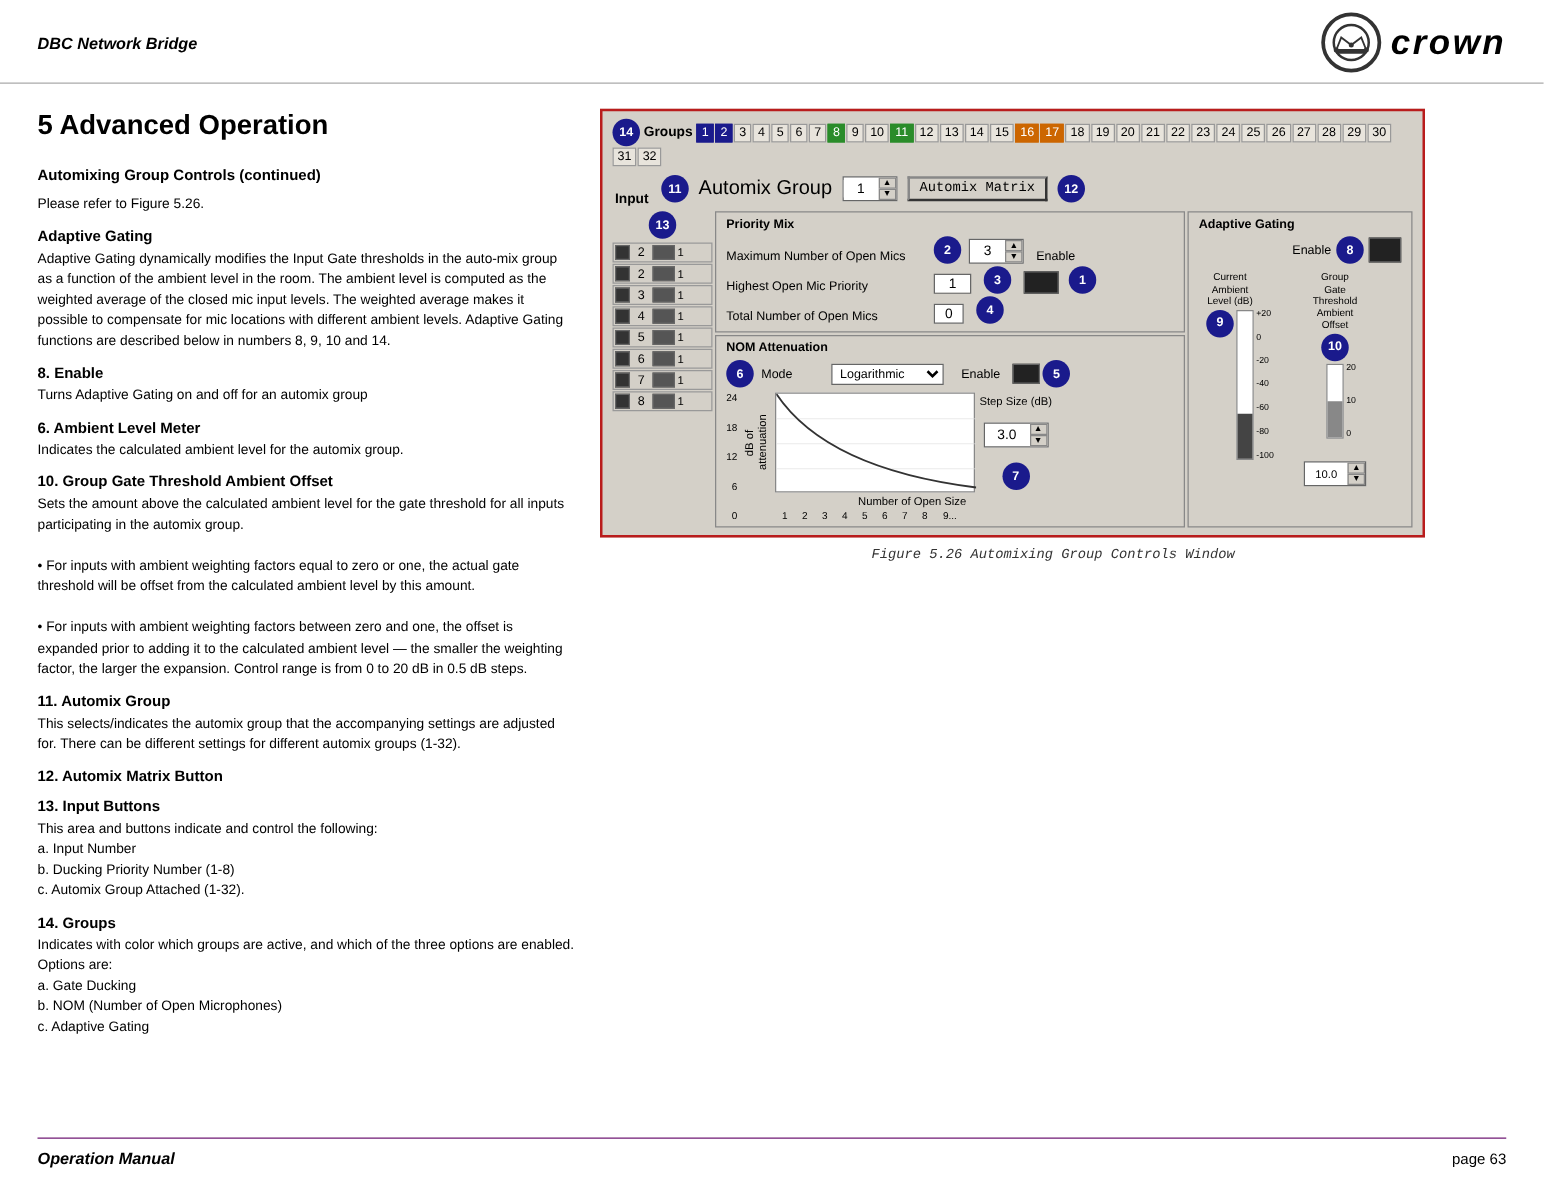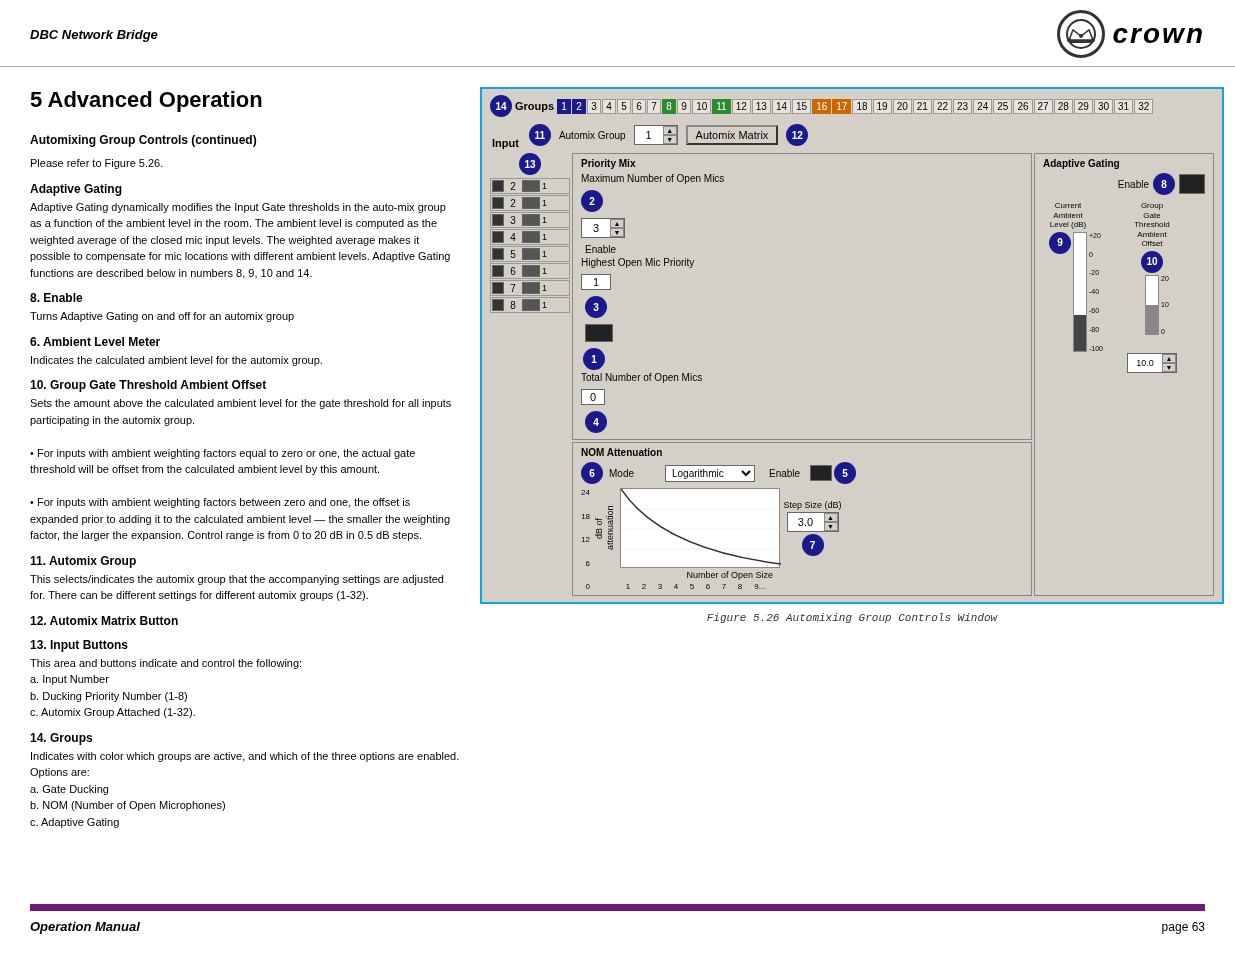--- a/index.html
+++ b/index.html
@@ -86,24 +86,24 @@
       margin-bottom: 4px;
     }
 
     
     .diagram-col {
       flex: 1;
     }
 
     
     .ui-window {
-      border: 2px solid #0ea5e9;
+      border: 2px solid #b91c1c;
       background: #d4d0c8;
       padding: 4px;
-      width: 744px;
+      width: 660px;
     }
 
     
     .groups-bar {
       display: flex;
       align-items: center;
       gap: 1px;
       background: #d4d0c8;
       padding: 2px 4px;
       flex-wrap: wrap;
@@ -235,39 +235,39 @@
       align-items: center;
       justify-content: center;
       font-size: 7px;
     }
     .matrix-btn {
       padding: 2px 8px;
       background: #d4d0c8;
       border: 2px outset #888;
       font-size: 11px;
       cursor: pointer;
+      font-family: Liberation Mono, monospace;
     }
 
     
     .priority-panel {
       border: 1px solid #888;
       background: #d4d0c8;
       padding: 4px 8px;
     }
     .panel-title {
       font-size: 10px;
       font-weight: bold;
       margin-bottom: 4px;
     }
     .priority-row {
       display: flex;
-      align-items: flex-start;
+      align-items: flex-end;
       gap: 6px;
       margin-bottom: 2px;
-      flex-direction: column;
     }
     .priority-label {
       font-size: 10px;
       width: 160px;
     }
     .num-badge {
       width: 22px;
       height: 22px;
       border-radius: 50%;
       background: #1a1a8c;
@@ -324,21 +324,21 @@
 
     
     .footer {
       position: absolute;
       bottom: 20px;
       left: 30px;
       right: 30px;
       display: flex;
       justify-content: space-between;
       align-items: center;
-      border-top: 7px solid #701a75;
+      border-top: 1px solid #701a75;
       padding-top: 8px;
     }
     .footer-left {
       font-style: italic;
       font-weight: bold;
       font-size: 13px;
     }
     .footer-right {
       font-size: 12px;
     }
@@ -435,21 +435,21 @@
         <span class="group-num">29</span>
         <span class="group-num">30</span>
         <span class="group-num">31</span>
         <span class="group-num">32</span>
       </div>
 
       <div style="display:flex; align-items:center; padding: 2px 6px; gap:10px; background:#d4d0c8;">
         <span class="input-label">Input</span>
         <div style="flex:1; display:flex; align-items:center; gap:8px;">
           <div class="automix-badge">11</div>
-          <span style="font-size:10px;">Automix Group</span>
+          <span style="font-size:16px;">Automix Group</span>
           <div class="spinbox">
             <input class="spinbox-val" type="text" value="1" style="">
             <div class="spinbox-btns">
               <div class="spinbox-btn">▲</div>
               <div class="spinbox-btn">▼</div>
             </div>
           </div>
           <button class="matrix-btn">Automix Matrix</button>
           <div class="automix-badge">12</div>
         </div>
@@ -582,21 +582,21 @@
                     <svg width="160" height="80" viewBox="0 0 160 80">
 
                       <line x1="0" y1="20" x2="160" y2="20" stroke="#ddd" stroke-width="0.5"></line>
                       <line x1="0" y1="40" x2="160" y2="40" stroke="#ddd" stroke-width="0.5"></line>
                       <line x1="0" y1="60" x2="160" y2="60" stroke="#ddd" stroke-width="0.5"></line>
 
                       <path d="M 0,0 Q 40,60 160,75" stroke="#333" stroke-width="1.5" fill="none"></path>
                     </svg>
                   </div>
 
-                  <div style="display:flex; flex-direction:column; align-items:center; gap:2px;">
+                  <div style="display:flex; flex-direction:column; align-items:center; gap:12px;">
                     <span style="font-size:9px; text-align:center;">Step Size (dB)</span>
                     <div class="spinbox">
                       <input class="spinbox-val" type="text" value="3.0" style="width: 36px;">
                       <div class="spinbox-btns">
                         <div class="spinbox-btn">▲</div>
                         <div class="spinbox-btn">▼</div>
                       </div>
                     </div>
                     <div class="num-badge">7</div>
                   </div>

